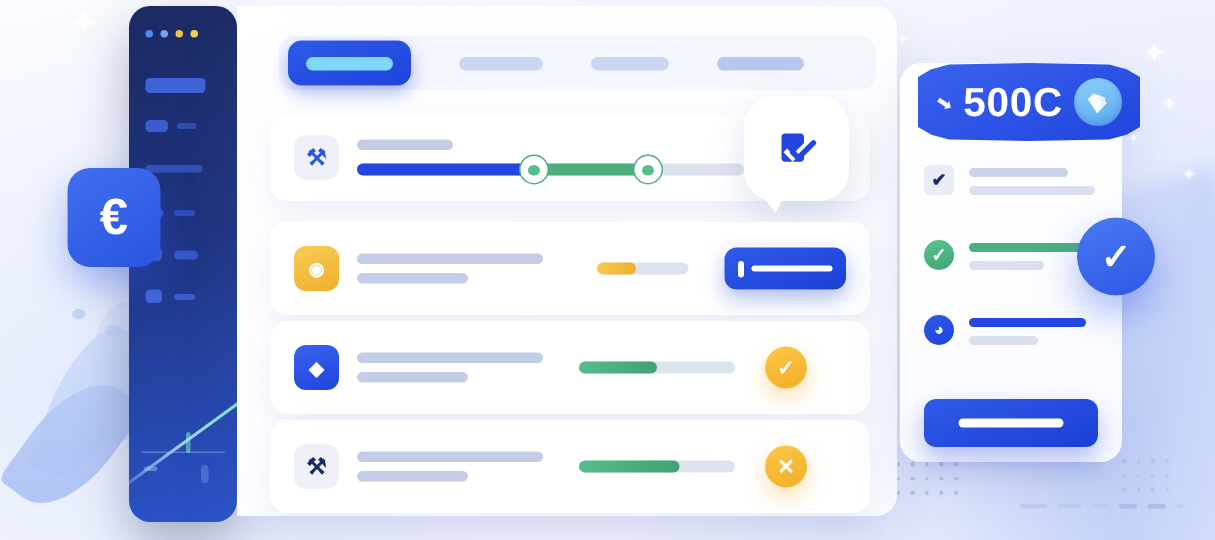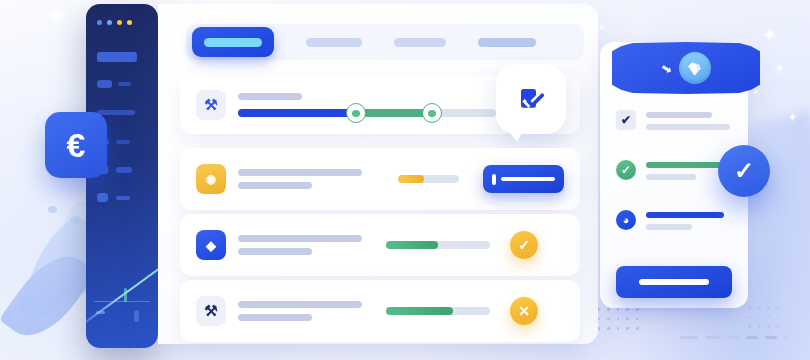--- a/index.html
+++ b/index.html
@@ -345,20 +345,21 @@
       </span>
     </div>
 
     <div class="cta">
         <i></i>
       </div>
   </div>
 
   <div class="coin">
     <span class="arrow">⬊</span>
+    <span class="amt">500C</span>
     <span class="gem">
       <svg viewBox="0 0 24 24">
         <path d="M4 9l5-5 7 3 4 5-8 9z" fill="#ffffff" opacity=".95"></path>
         <path d="M13 5l6 3-3 9" fill="#dff0ff"></path>
       </svg>
     </span>
   </div>
 
   <div class="bigcheck">
     <span>✓</span>

